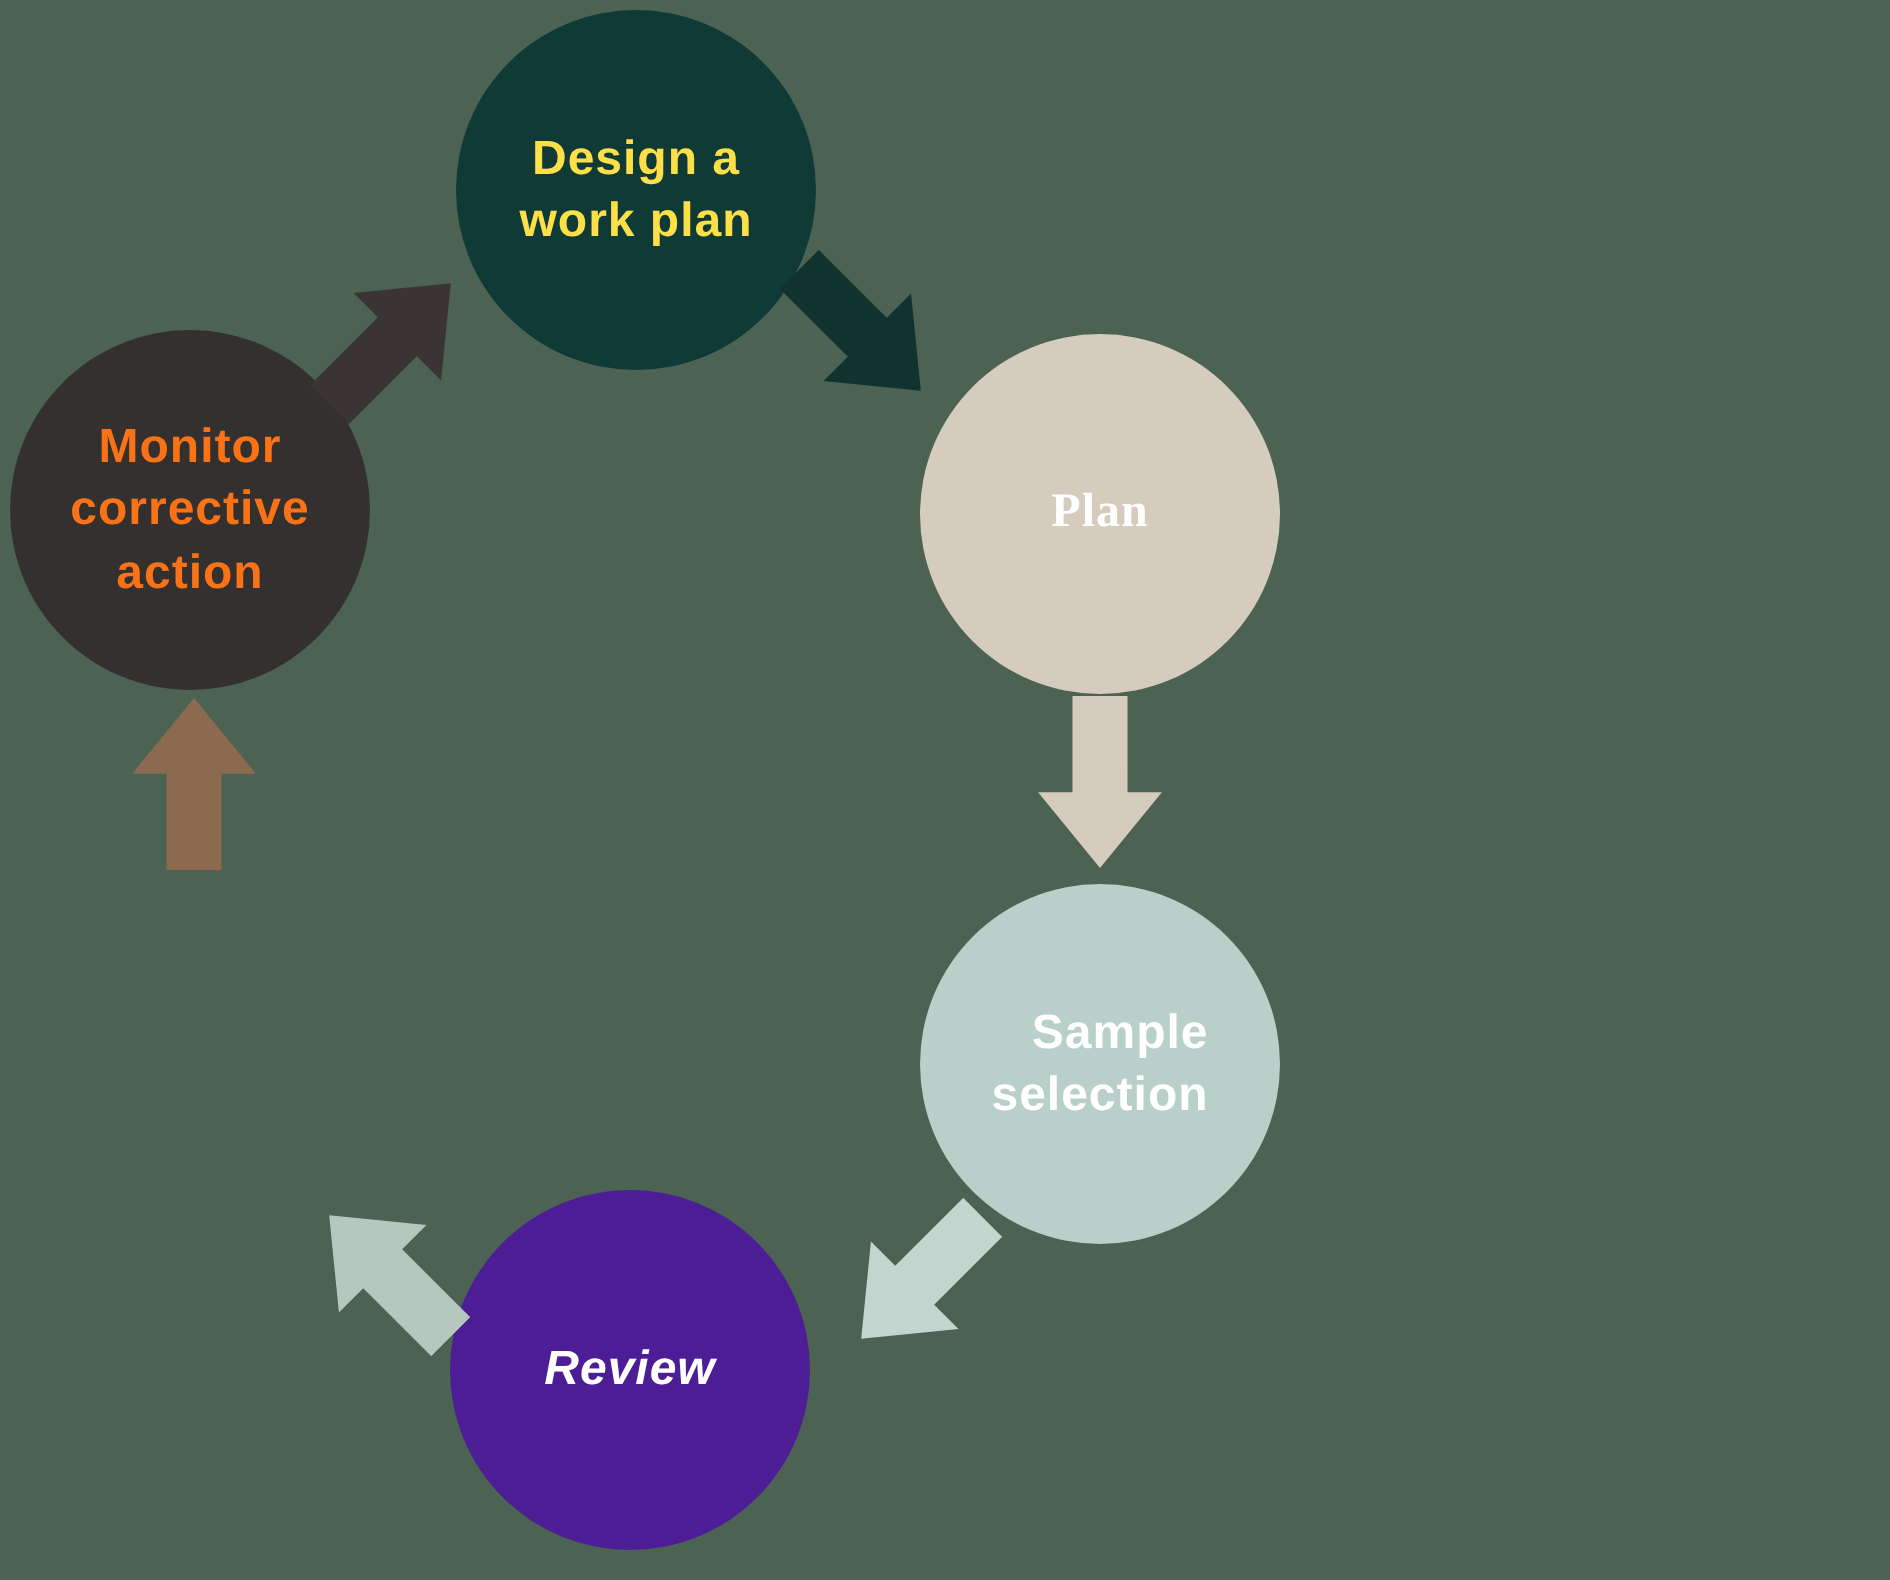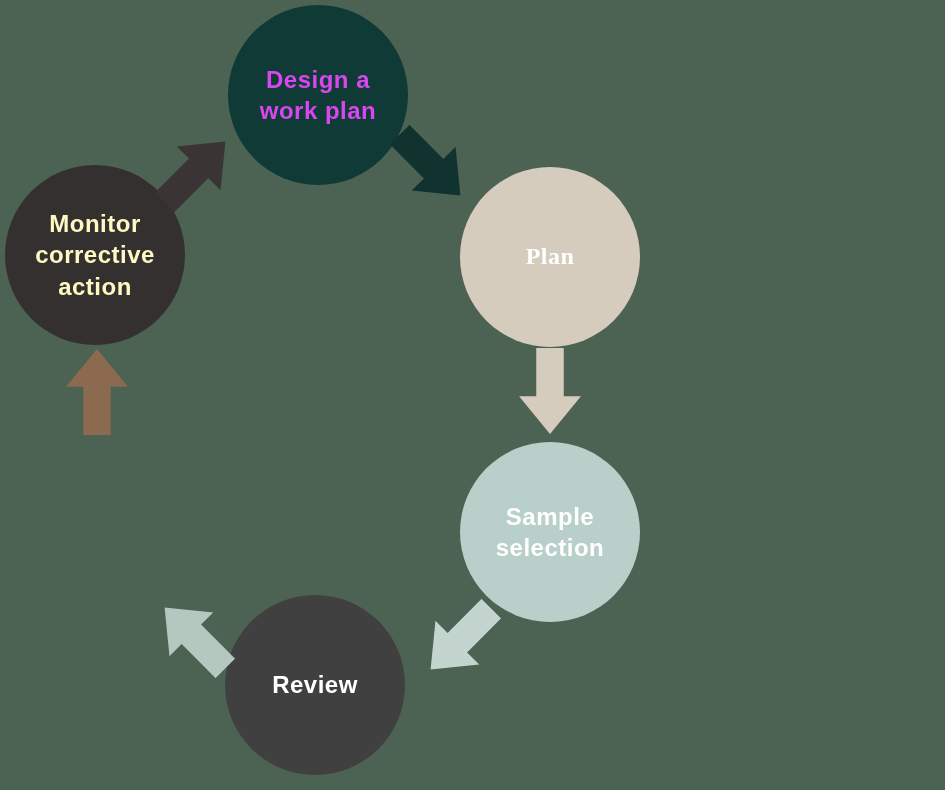--- a/index.html
+++ b/index.html
@@ -58,40 +58,40 @@
   #arrow-sample-review   { left: 418px; top: 604px; transform: rotate(135deg); }
   #arrow-review-deliver  { left: 152px; top: 603px; transform: rotate(225deg); }
   #arrow-deliver-monitor { left: 54px;  top: 357px; transform: rotate(270deg); }
   #arrow-monitor-design  { left: 152px; top: 137px; transform: rotate(315deg); }
 </style>
 </head>
 <body>
 
 <div class="canvas" style="background-color: rgb(76, 98, 83);">
 
-  <div class="node" id="node-design" style="background-color: rgb(15, 58, 54); color: #d946ef; align-items: center;">
+  <div class="node" id="node-design" style="background-color: rgb(15, 58, 54); color: #fde047; align-items: center;">
     <span>Design a
 work plan</span>
   </div>
 
   <div class="node" id="node-plan" style="background-color: rgb(214, 204, 190); color: rgb(255, 255, 255); font-family: Liberation Serif, serif;">
     <span>Plan</span>
   </div>
 
-  <div class="node" id="node-sample" style="background-color: rgb(185, 207, 202); color: rgb(255, 255, 255);">
+  <div class="node" id="node-sample" style="background-color: rgb(185, 207, 202); color: rgb(255, 255, 255); text-align: right;">
     <span>Sample
 selection</span>
   </div>
 
-  <div class="node" id="node-review" style="background-color: #404040; color: rgb(255, 255, 255);">
+  <div class="node" id="node-review" style="background-color: #4c1d95; color: rgb(255, 255, 255); font-style: italic;">
     <span>Review</span>
   </div>
 
 
-  <div class="node" id="node-monitor" style="background-color: rgb(52, 48, 48); color: #fef9c3;">
+  <div class="node" id="node-monitor" style="background-color: rgb(52, 48, 48); color: #f97316;">
     <span>Monitor
 corrective
 action</span>
   </div>
 
   <div class="arrow" id="arrow-design-plan" style="color: rgb(17, 51, 47);">
     <svg viewBox="0 0 100 80" aria-hidden="true">
       <polygon points="0,24 56,24 56,4 100,40 56,76 56,56 0,56" fill="currentColor"></polygon>
     </svg>
   </div>

